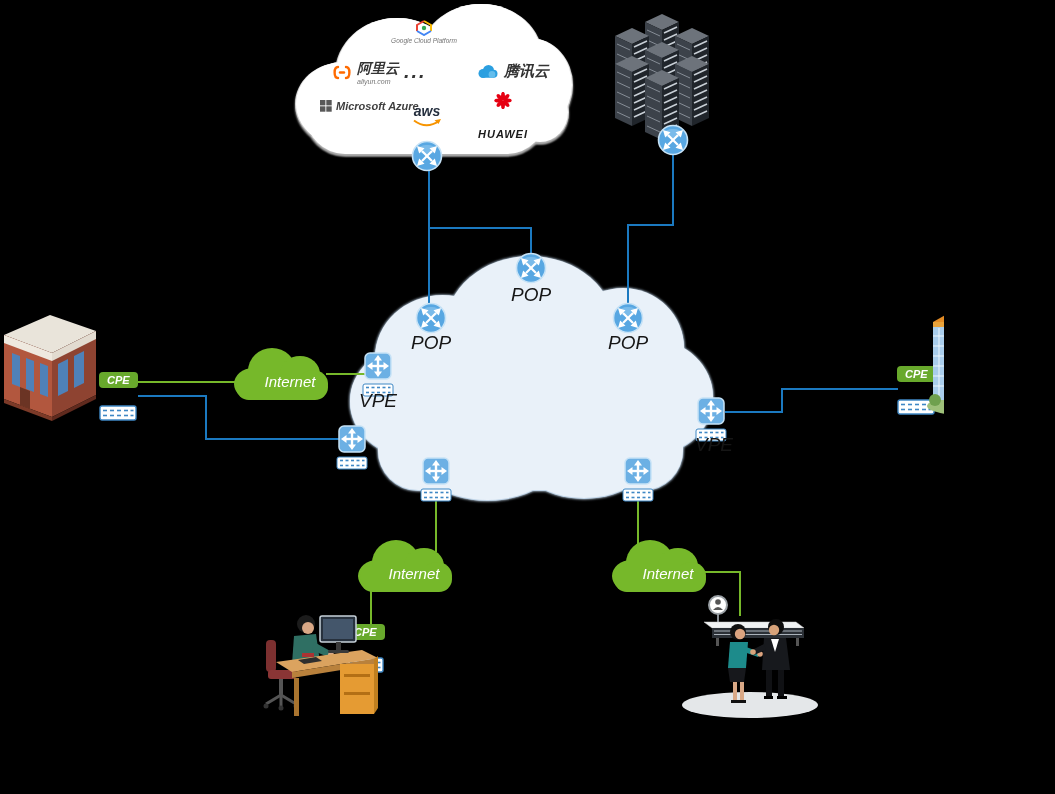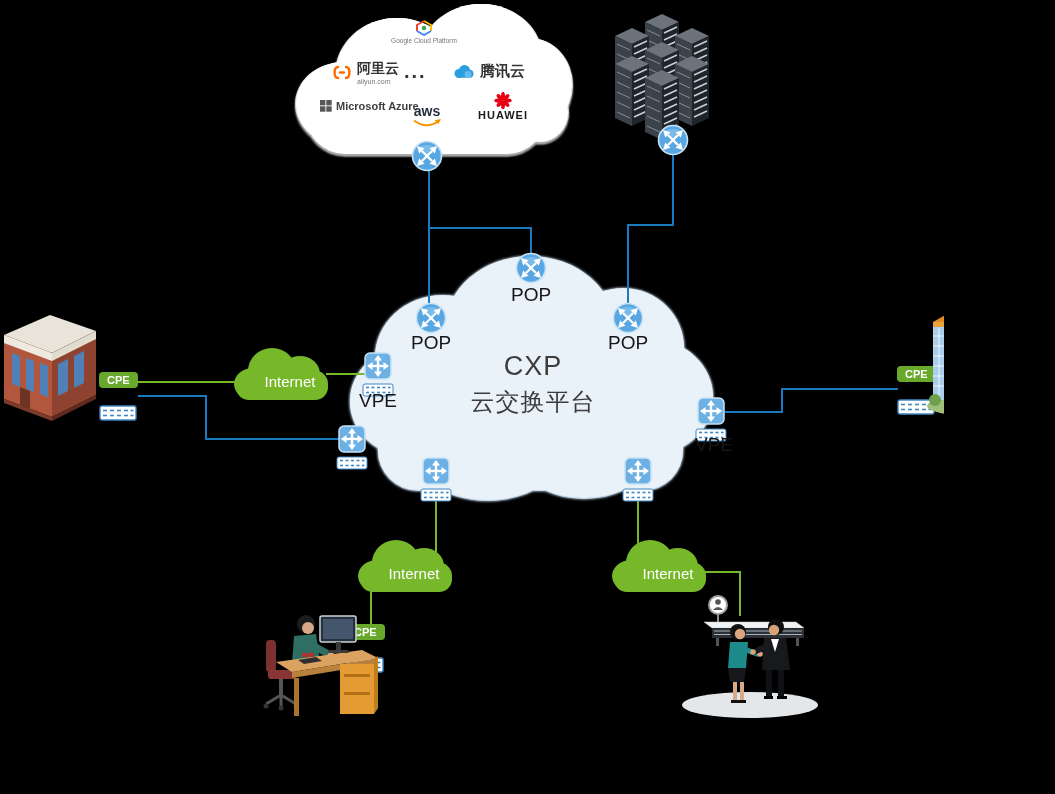--- a/index.html
+++ b/index.html
@@ -1,17 +1,17 @@
 <!DOCTYPE html>
 <html><head>
 <meta charset="utf-8">
 <style>
   html,body{margin:0;padding:0;background:#000;}
   .stage{position:relative;width:944px;height:794px;background:#000;overflow:hidden;
-         font-family:"Liberation Sans","DejaVu Sans",sans-serif;}
+         font-family:"Liberation Sans","DejaVu Sans",sans-serif;font-style:italic;}
   .abs{position:absolute;}
   .b{position:absolute;border-radius:50%;}
   .base{border-radius:40px !important;}
   .cloud-white .b{background:#ffffff;}
   .cloud-white{filter:drop-shadow(0 2px 1px rgba(150,150,150,.55)) drop-shadow(1px 0 0 #e3e3e3) drop-shadow(-1px 0 0 #e3e3e3);}
   .cloud-cxp .b{background:#e9f1f9;}
   .cloud-cxp{filter:drop-shadow(0 0 1.5px #b9cfe4) drop-shadow(0 1px 0 #c5d8ea);}
   .cloud-green .b{background:#76b82a;}
   .internet-label{position:absolute;left:16px;right:0;top:27px;text-align:center;color:#fff;font-size:15px;}
   .node-label{font-size:19px;color:#161616;text-align:center;}
@@ -20,21 +20,21 @@
   .title-cxp .l2{font-size:24px;margin-top:4px;letter-spacing:1px;}
   .cpe{display:flex;flex-direction:column;align-items:center;gap:17px;}
   .cpe-pill{background:#68a92c;color:#fff;font-weight:bold;font-size:11px;line-height:14px;
             padding:1px 8px;border-radius:4px;}
   .logo-row{display:flex;align-items:center;gap:4px;}
   .logo-cn{font-size:14px;font-weight:bold;color:#333;}
   .logo-sub{font-size:7px;color:#777;}
   .logo-small{font-size:6.5px;color:#757575;margin-top:1px;}
   .logo-azure{font-size:11px;font-weight:bold;color:#3f3f3f;}
   .logo-aws{font-size:14px;font-weight:bold;color:#252f3e;line-height:16px;}
-  .logo-huawei{font-size:11px;font-weight:bold;color:#1a1a1a;letter-spacing:1px;}
+  .logo-huawei{font-size:11px;font-weight:bold;color:#1a1a1a;letter-spacing:1px;margin-top:19px;}
   .dots{font-size:20px;font-weight:bold;letter-spacing:2px;color:#333;}
   svg{display:block;}
 </style>
 </head>
 <body>
 
 <div class="stage">
 
   <svg width="0" height="0" style="position:absolute">
     <defs>
@@ -145,21 +145,21 @@
       </g>
     </svg>
     <div>
       <div class="logo-cn">阿里云</div>
       <div class="logo-sub">aliyun.com</div>
     </div>
   </div>
 
   <div class="abs dots" style="left:404px;top:60px">...</div>
 
-  <div class="abs logo-row" style="left:452px;top:62px">
+  <div class="abs logo-row" style="left:476px;top:62px">
     <svg width="24" height="15" viewBox="0 0 24 15">
       <g fill="#2b9fe0">
         <circle cx="7" cy="9.5" r="4.5"></circle>
           <circle cx="12.5" cy="6.5" r="5.5"></circle>
         <circle cx="17.5" cy="9.8" r="4"></circle>
           <rect x="5" y="9" width="14" height="4.8" rx="2.4"></rect>
       </g>
       <circle cx="16" cy="10.5" r="3.4" fill="#64bdec"></circle>
     </svg>
     <div class="logo-cn" style="font-size:15px">腾讯云</div>
@@ -215,24 +215,20 @@
     <div class="b" style="left:95px;top:6px;width:170px;height:145px"></div>
     <div class="b" style="left:25px;top:45px;width:135px;height:125px"></div>
     <div class="b" style="left:212px;top:38px;width:122px;height:120px"></div>
     <div class="b" style="left:0;top:95px;width:125px;height:112px"></div>
     <div class="b" style="left:243px;top:90px;width:120px;height:114px"></div>
     <div class="b" style="left:55px;top:128px;width:165px;height:122px"></div>
     <div class="b" style="left:158px;top:128px;width:152px;height:120px"></div>
     <div class="b base" style="left:28px;top:105px;width:305px;height:135px"></div>
   </div>
 
-  <div class="abs title-cxp" style="left:433px;top:351px;width:200px">
-    <div class="l1">CXP</div>
-    <div class="l2">云交换平台</div>
-  </div>
 
   <div class="abs cloud-green" style="left:232px;top:346px;width:100px;height:58px">
     <div class="b" style="left:2px;top:22px;width:38px;height:32px"></div>
     <div class="b" style="left:16px;top:2px;width:48px;height:46px"></div>
     <div class="b" style="left:48px;top:10px;width:40px;height:36px"></div>
     <div class="b" style="left:66px;top:24px;width:30px;height:28px"></div>
     <div class="b base" style="left:4px;top:28px;width:92px;height:26px"></div>
     <div class="internet-label">Internet</div>
   </div>
 

